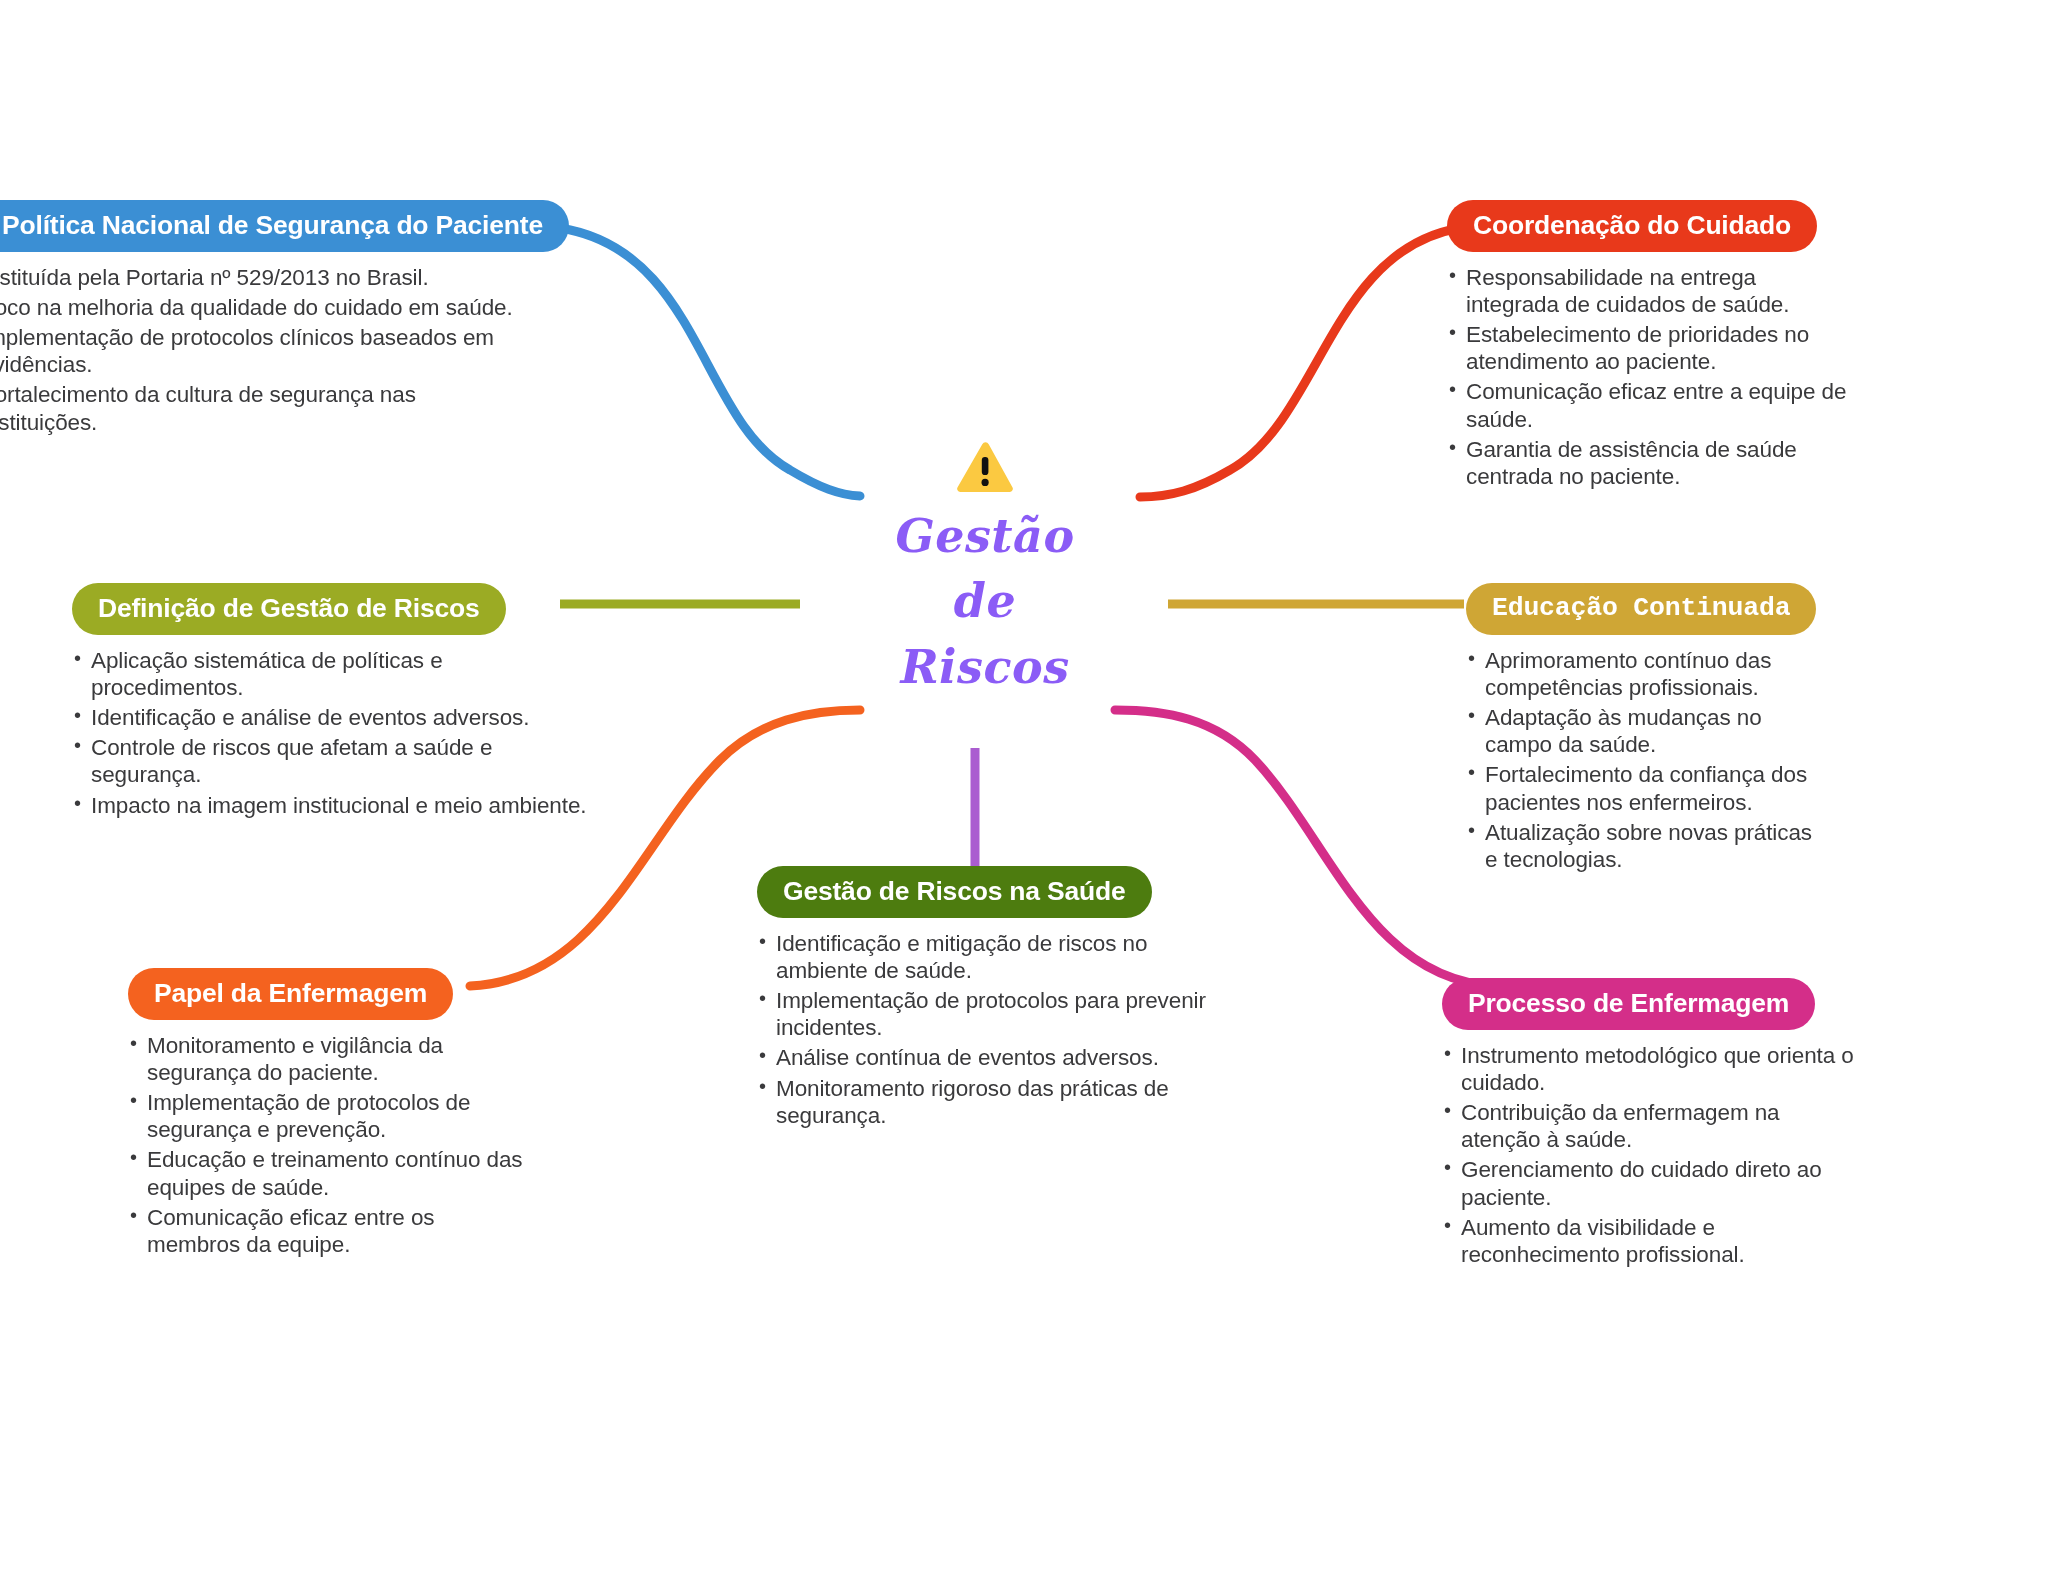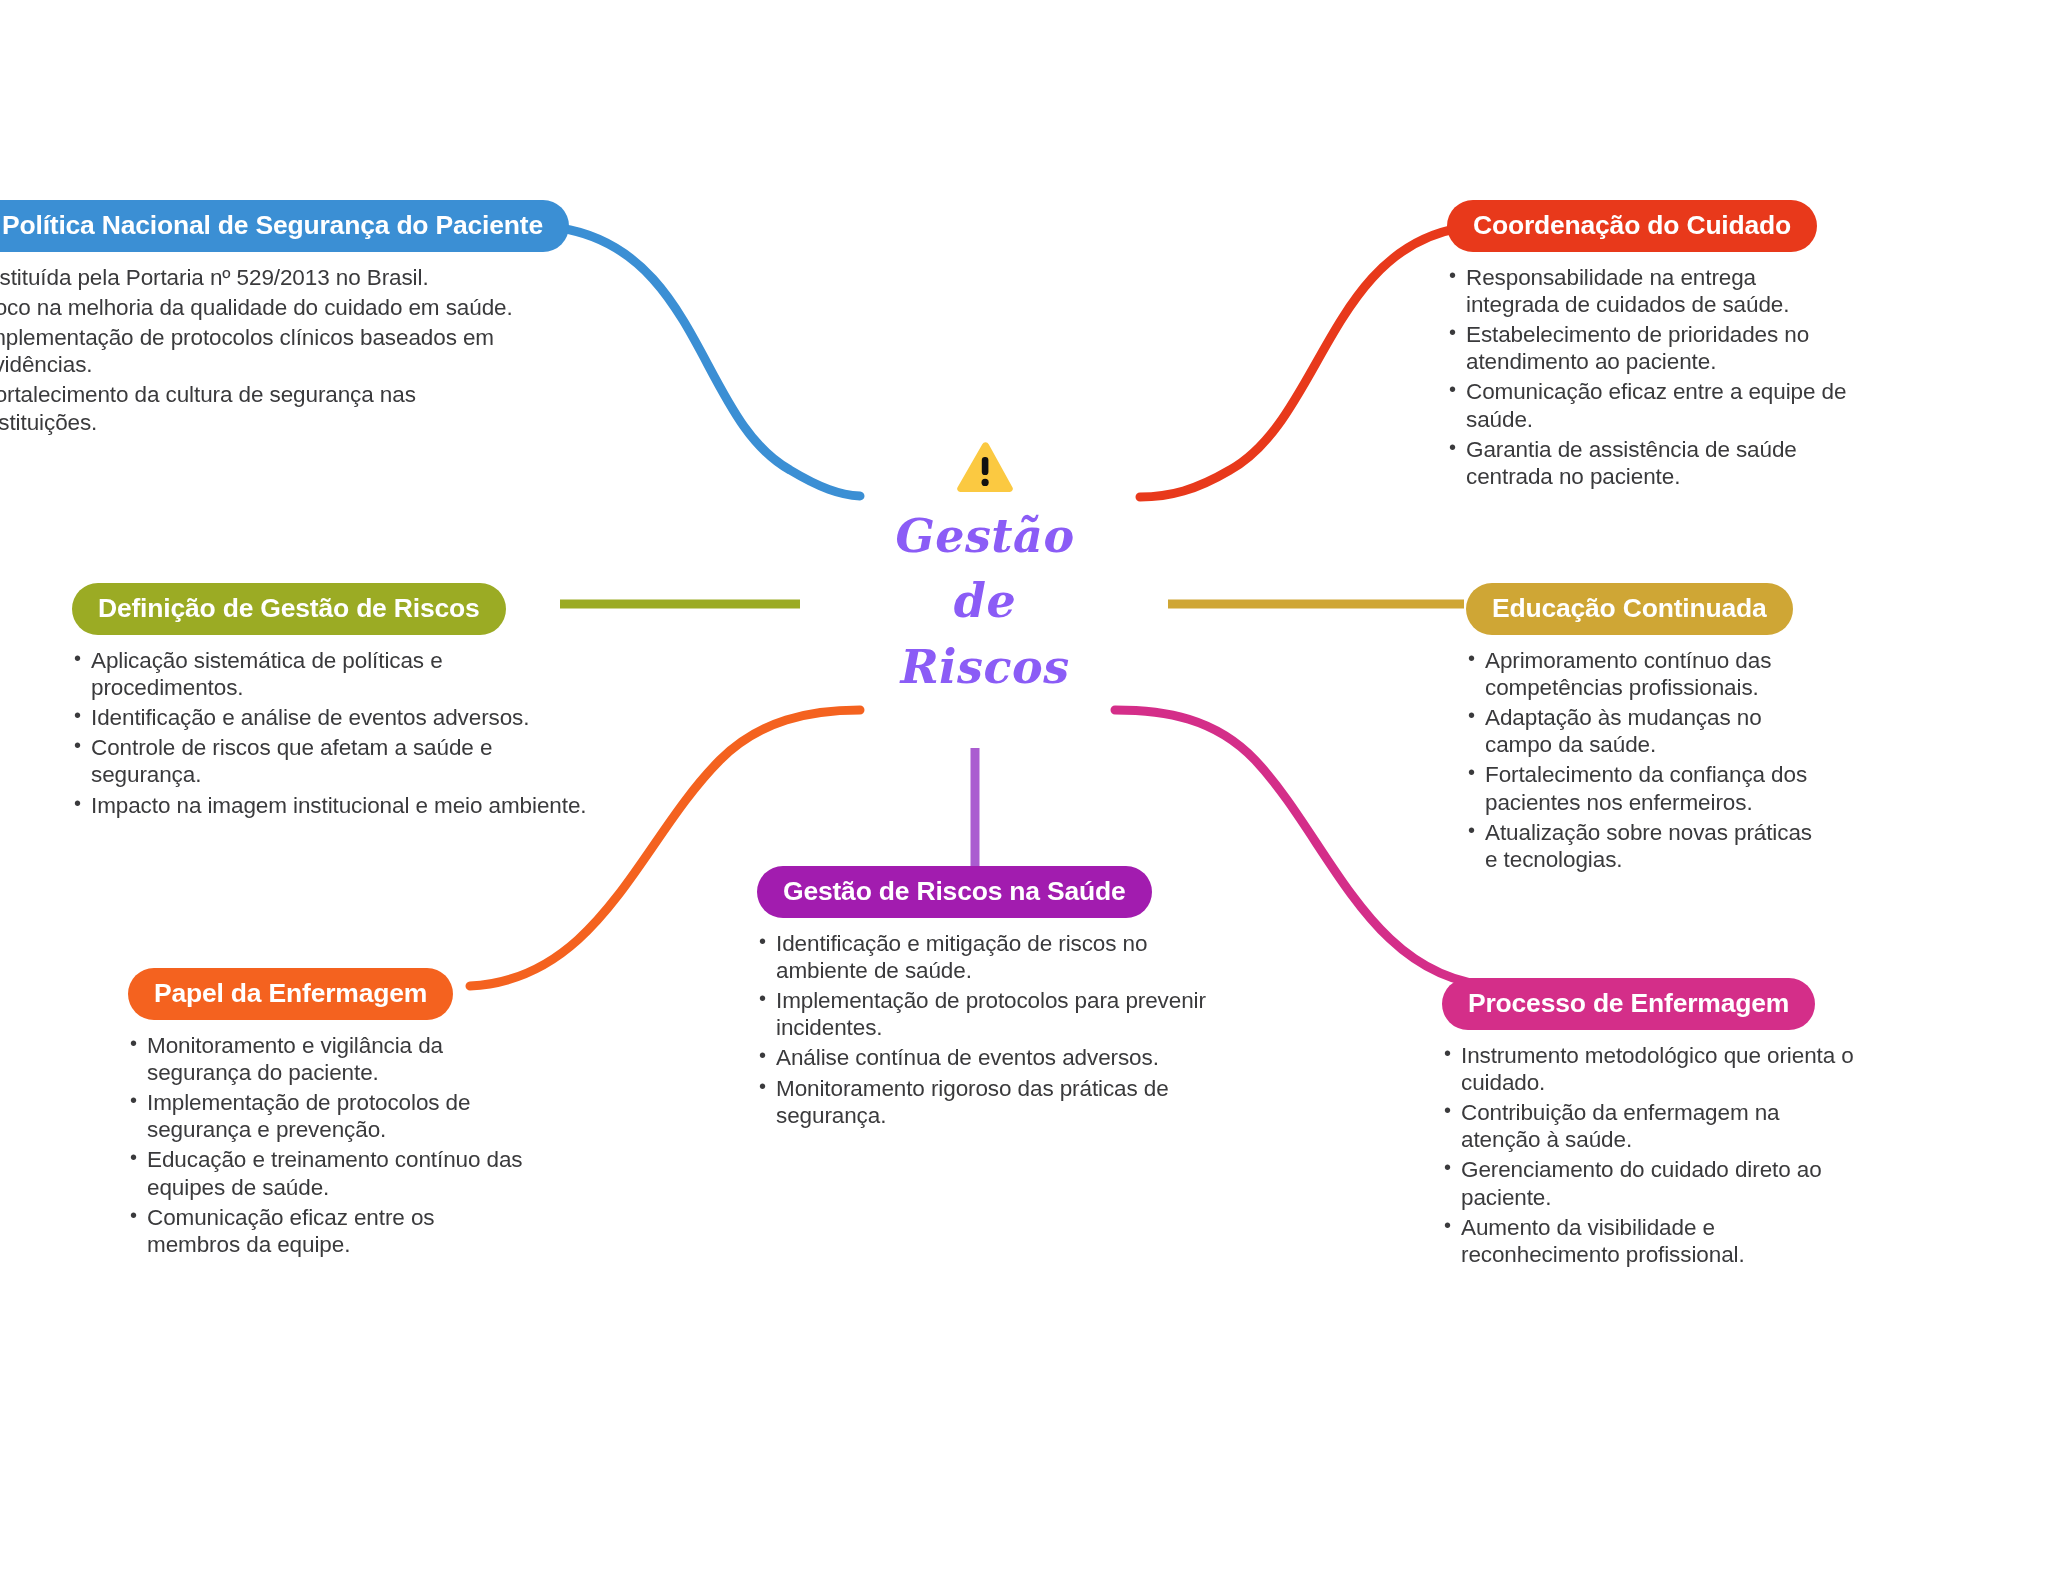--- a/index.html
+++ b/index.html
@@ -150,33 +150,33 @@
       <ul>
         <li>Aplicação sistemática de políticas e procedimentos.</li>
         <li>Identificação e análise de eventos adversos.</li>
         <li>Controle de riscos que afetam a saúde e segurança.</li>
         <li>Impacto na imagem institucional e meio ambiente.</li>
       </ul>
     </div>
   </div>
 
   <div class="node" id="node-educacao">
-    <div class="node-pill" style="background: rgb(207, 166, 53);">Educação Continuada</div>
+    <div class="node-pill" style="background: rgb(207, 166, 53); font-family: Liberation Mono, monospace;">Educação Continuada</div>
     <div class="node-body">
       <ul>
         <li>Aprimoramento contínuo das competências profissionais.</li>
         <li>Adaptação às mudanças no campo da saúde.</li>
         <li>Fortalecimento da confiança dos pacientes nos enfermeiros.</li>
         <li>Atualização sobre novas práticas e tecnologias.</li>
       </ul>
     </div>
   </div>
 
   <div class="node" id="node-gestao-saude">
-    <div class="node-pill" style="background: #a21caf;">Gestão de Riscos na Saúde</div>
+    <div class="node-pill" style="background: #4d7c0f;">Gestão de Riscos na Saúde</div>
     <div class="node-body">
       <ul>
         <li>Identificação e mitigação de riscos no ambiente de saúde.</li>
         <li>Implementação de protocolos para prevenir incidentes.</li>
         <li>Análise contínua de eventos adversos.</li>
         <li>Monitoramento rigoroso das práticas de segurança.</li>
       </ul>
     </div>
   </div>
 

